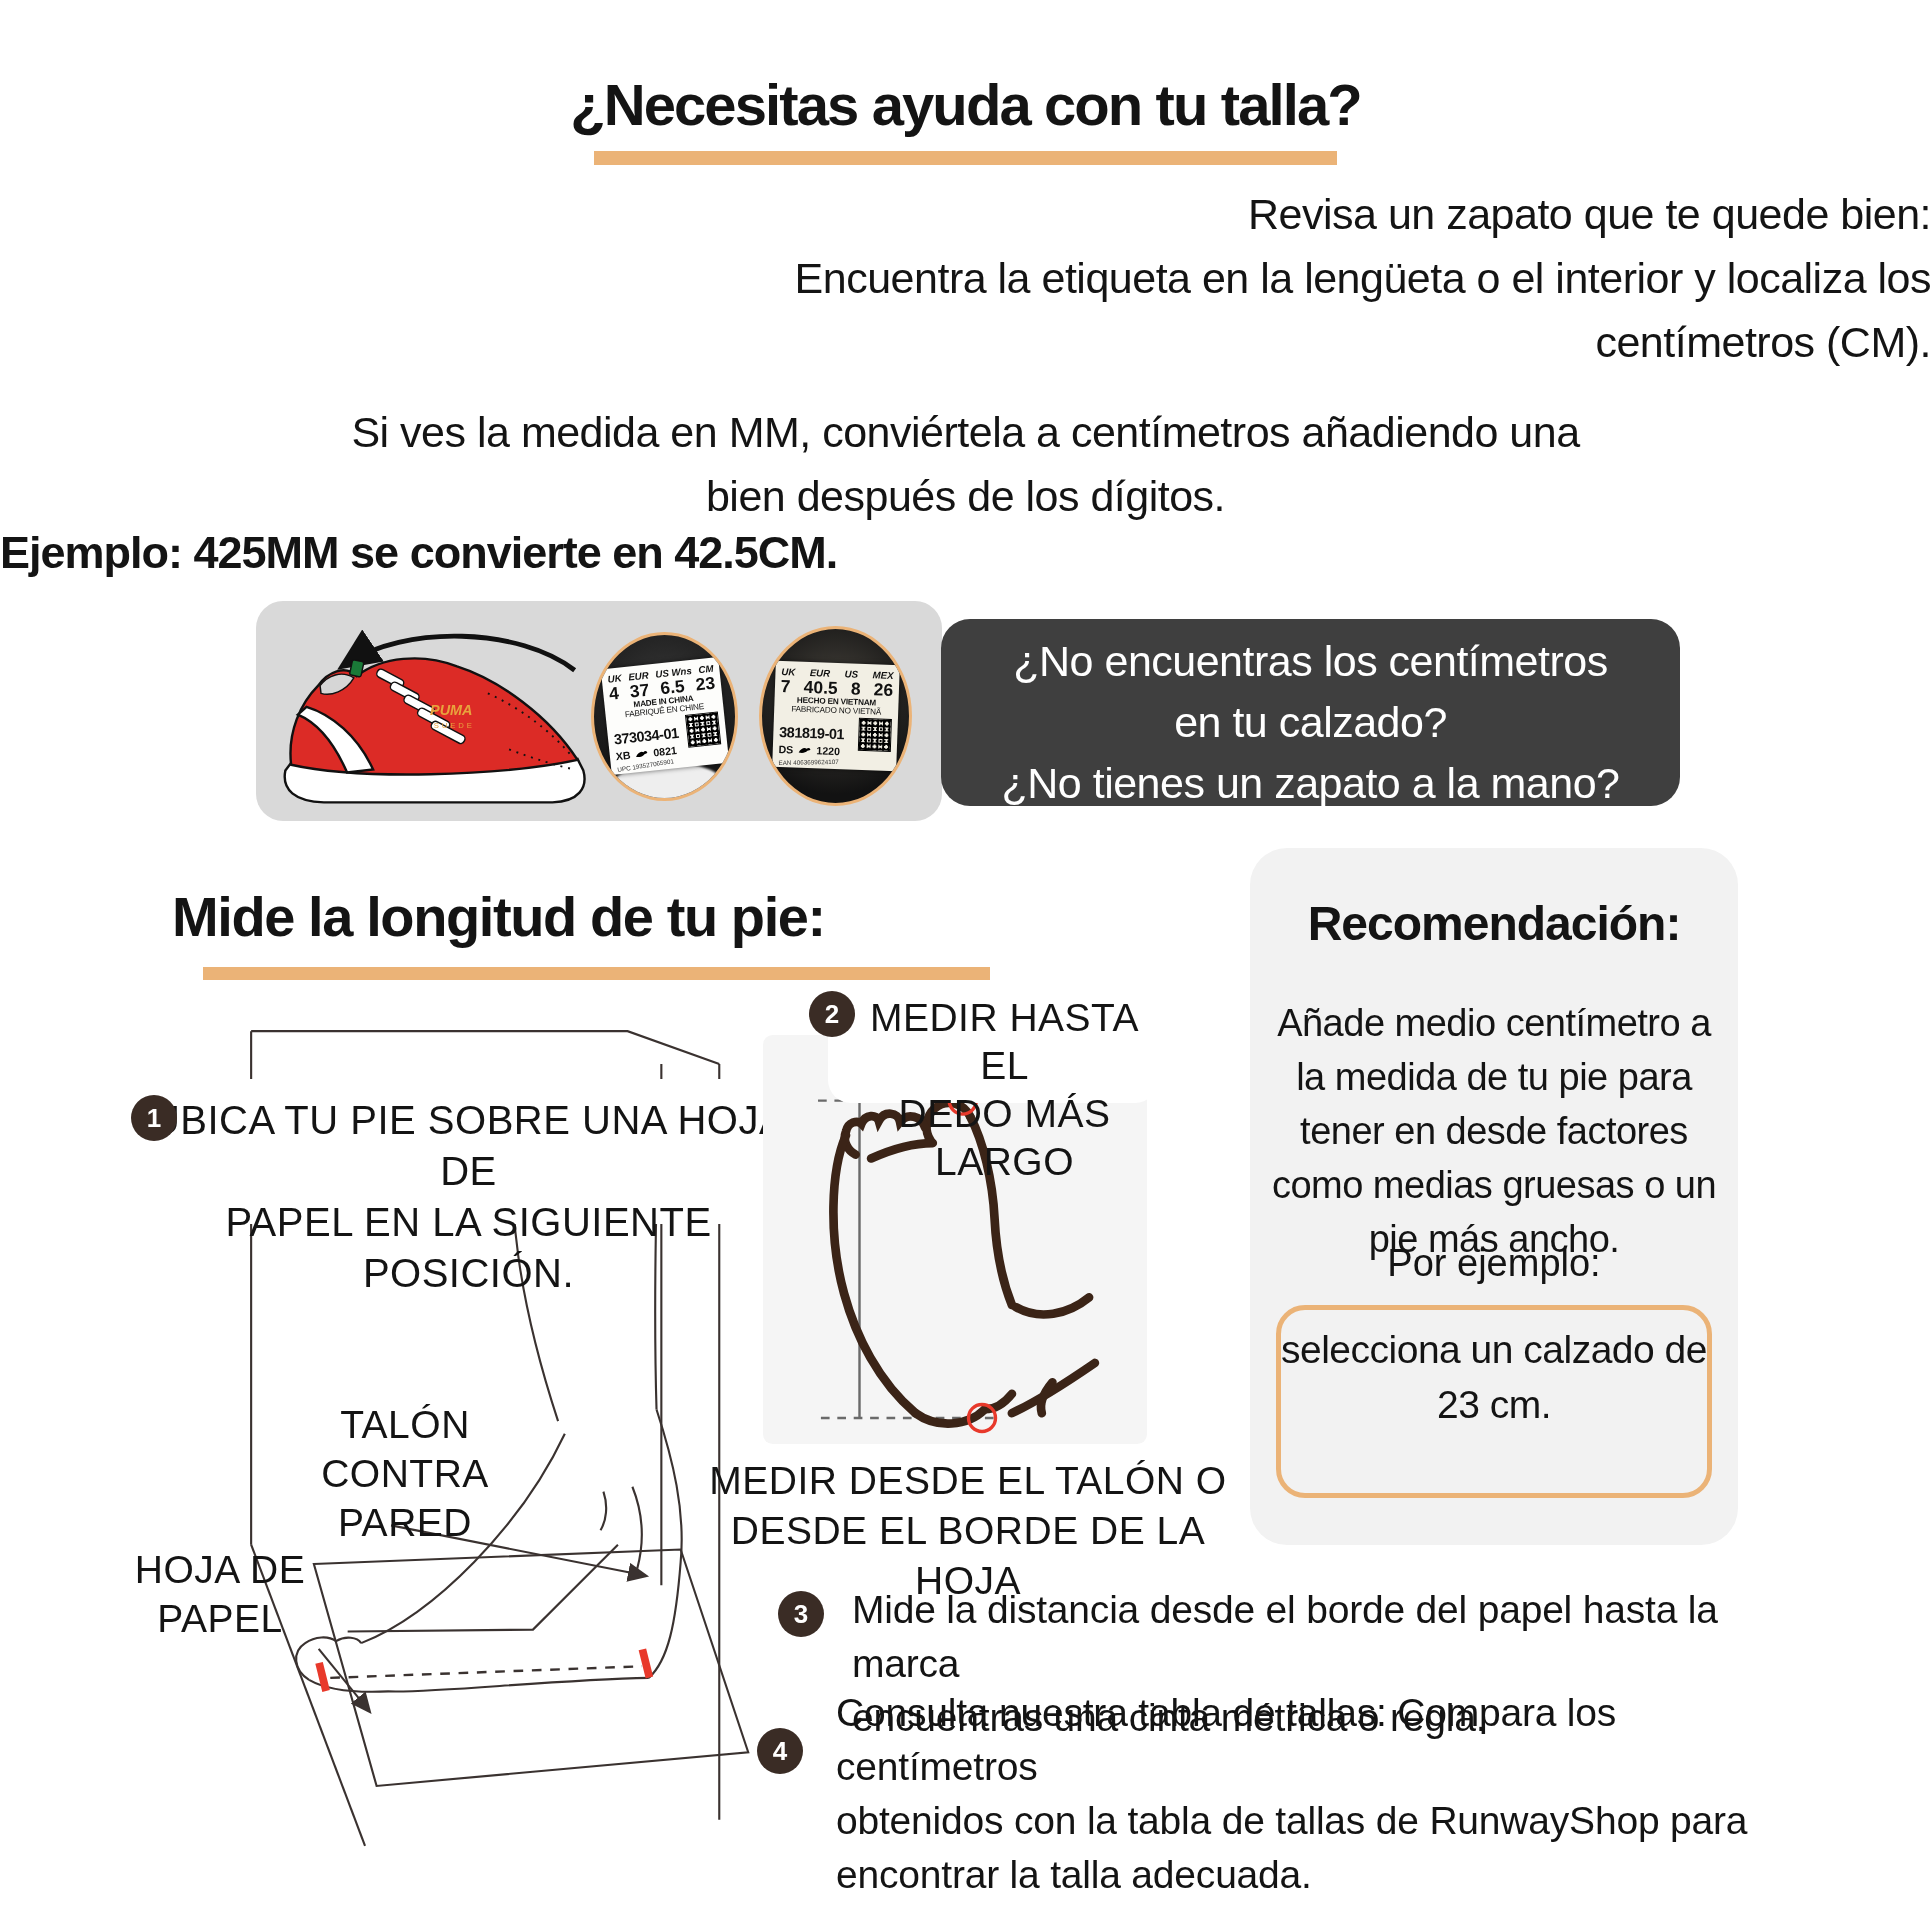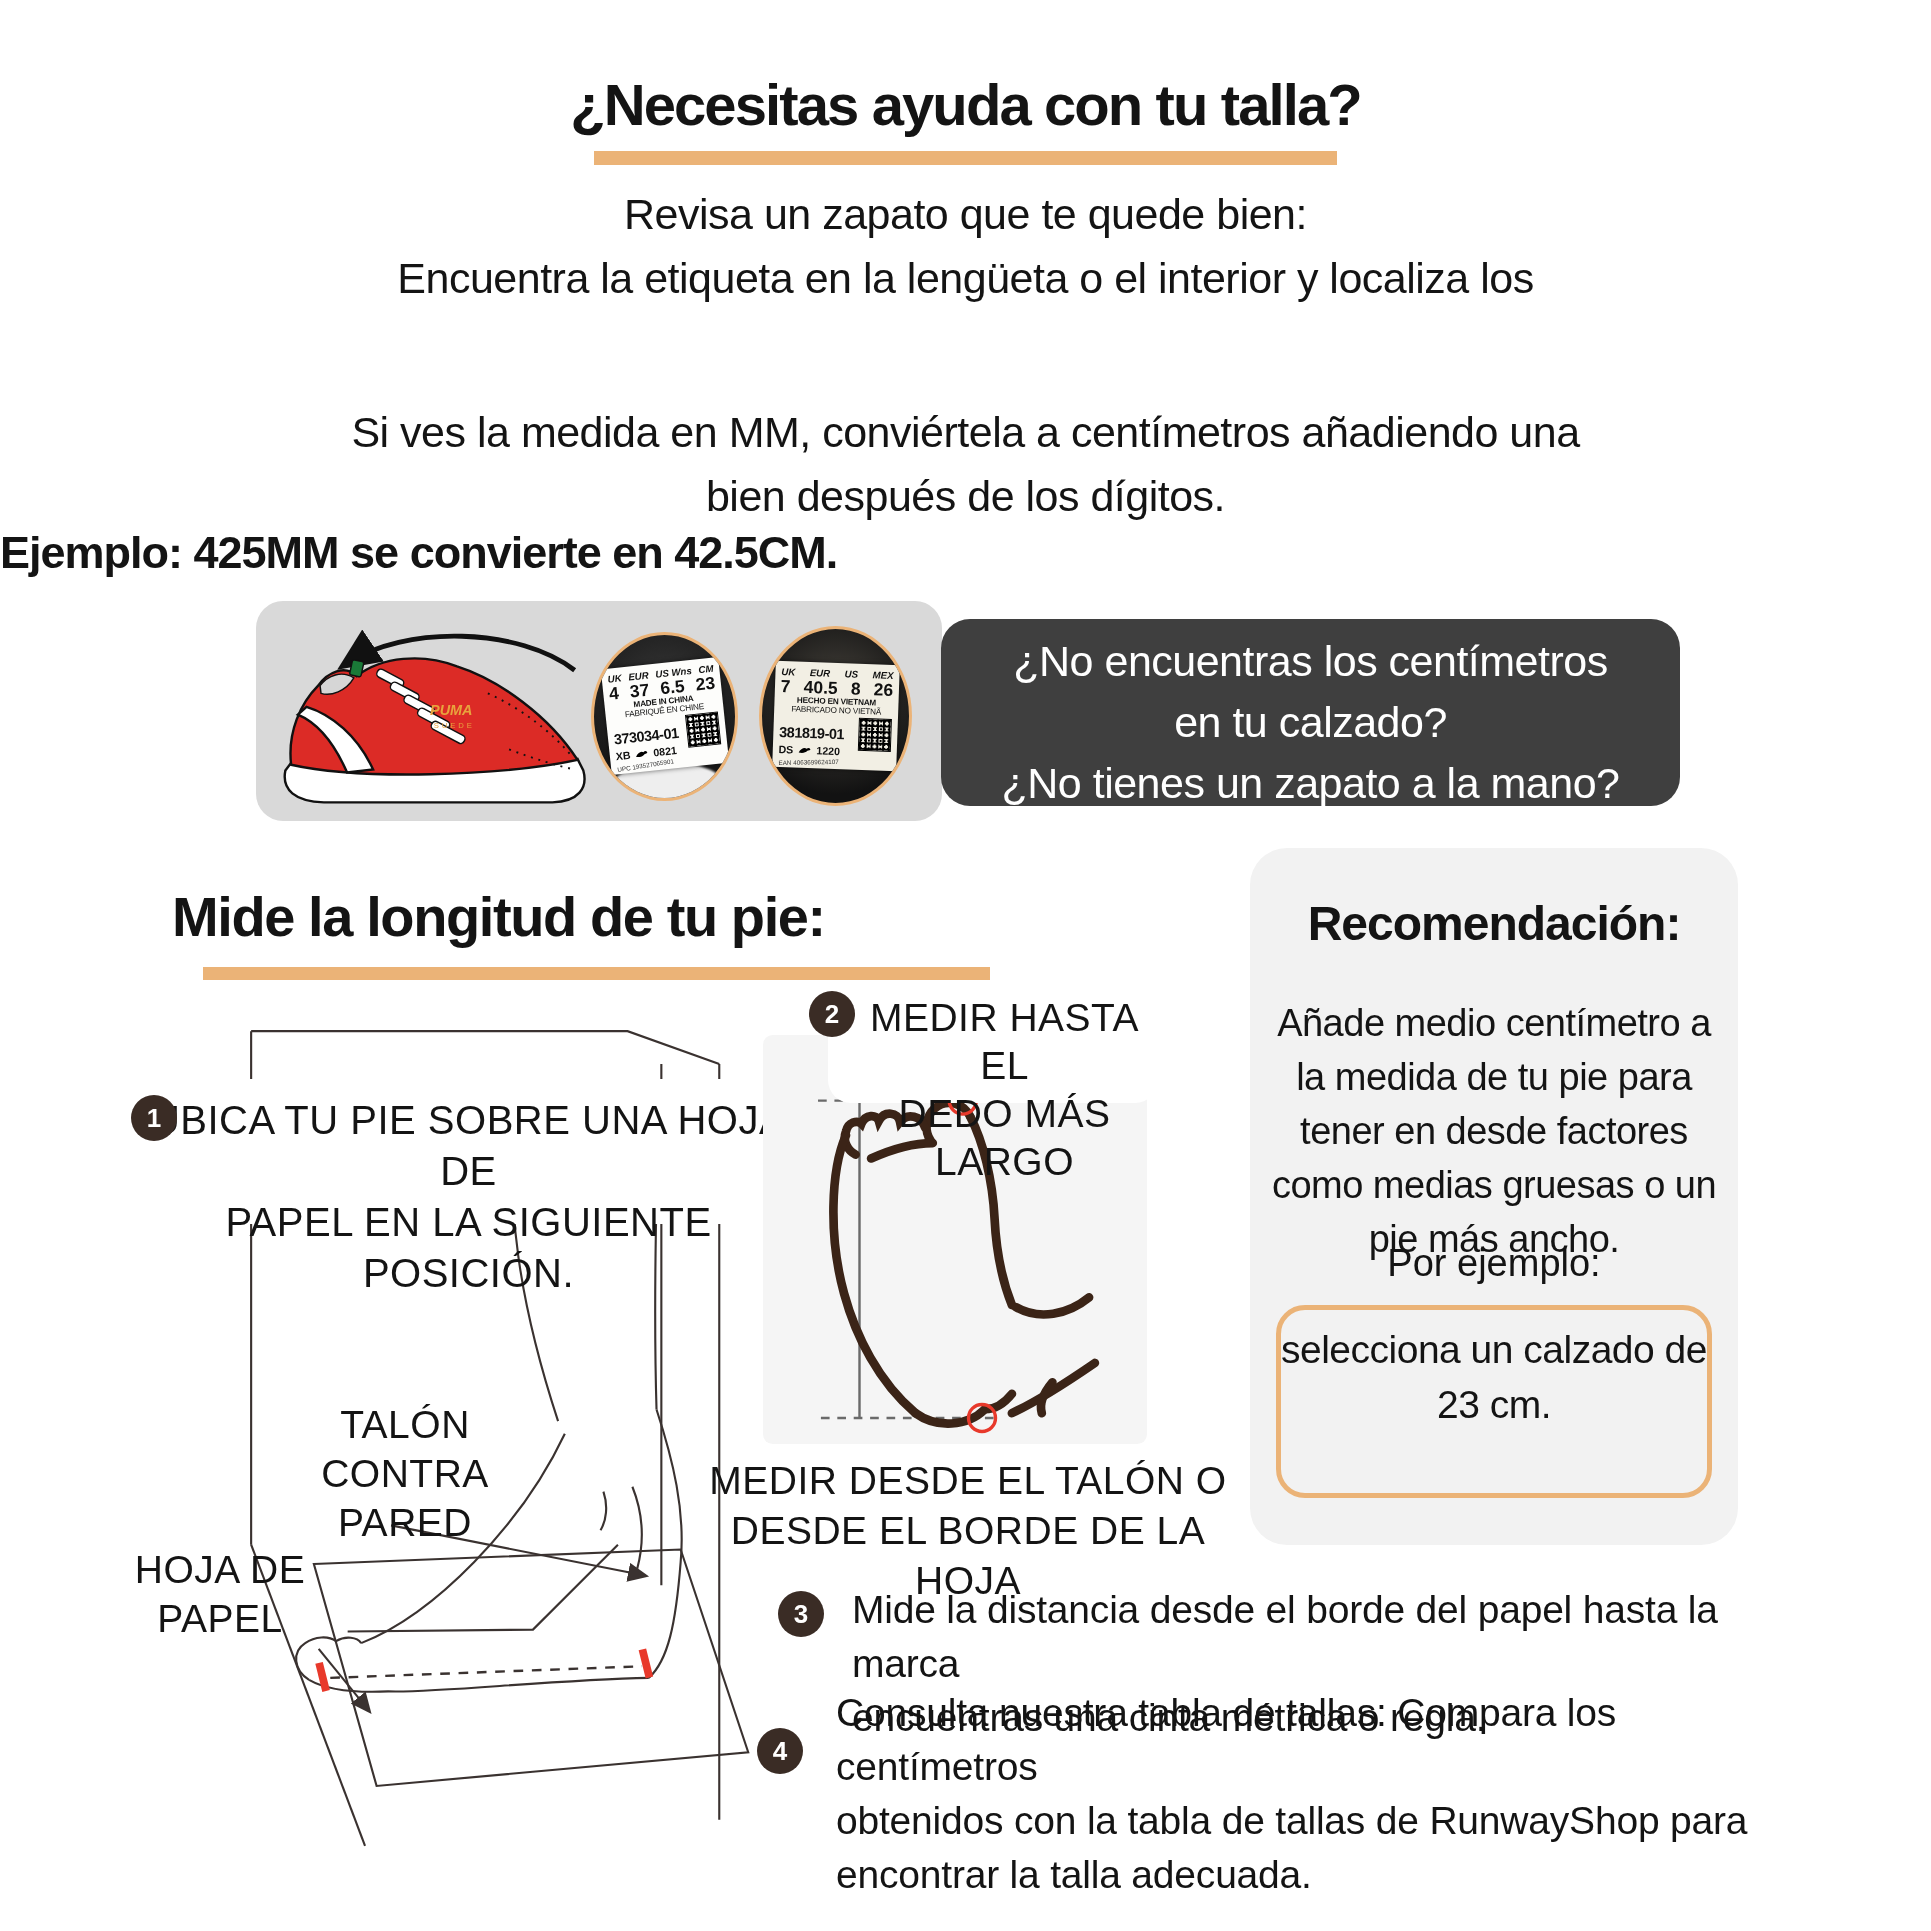--- a/index.html
+++ b/index.html
@@ -10,21 +10,21 @@
   }
   *{margin:0;padding:0;box-sizing:border-box}
   html,body{background:#fff}
   body{font-family:"Liberation Sans",sans-serif;color:var(--text)}
   #canvas{position:relative;width:1931px;height:1931px;background:#fff;overflow:hidden}
   .abs{position:absolute}
   .title{top:71px;left:0;width:100%;font-size:58px;font-weight:700;letter-spacing:-1.9px;text-align:center}
   .rule{background:var(--accent)}
   .rule1{left:594px;top:151px;width:743px;height:13.5px}
   .rule2{left:203px;top:967px;width:787px;height:12.6px}
-  .intro{top:182px;left:0;width:100%;font-size:43px;line-height:64px;text-align:center;letter-spacing:-0.5px}
+  .intro{top:182px;left:0;width:100%;font-size:43px;line-height:64px;text-align:right;letter-spacing:-0.5px}
   .mmnote{top:400px;left:0;width:100%;font-size:43px;line-height:64px;text-align:center;letter-spacing:-0.5px}
   .example{top:527px;left:0;width:100%;font-size:45px;font-weight:700;text-align:left;letter-spacing:-1px}
   .strip{left:256px;top:601px;width:686px;height:220px;background:var(--strip-bg);border-radius:27px}
   .darkbox{left:941px;top:619px;width:739px;height:187px;background:var(--dark-box-bg);border-radius:29px;
            color:#fff;font-size:43px;line-height:61px;text-align:center;padding-top:12px;letter-spacing:-0.5px}
   .oval{border-radius:50%;border:3.9px solid var(--accent);overflow:hidden;display:flex;align-items:center;justify-content:center}
   .oval1{left:591px;top:632px;width:147px;height:169px;background:radial-gradient(circle at 50% 35%,#383838 0%,#181818 70%)}
   .oval2{left:759px;top:626px;width:153px;height:180px;background:radial-gradient(circle at 50% 40%,#4a463f 0%,#121212 75%)}
   .shoelabel{background:#fdfdfb;color:#111;padding:4.8px 5.8px 3.9px;box-shadow:0 0 5.8px rgba(0,0,0,.6)}
   .lab1{transform:rotate(-6deg);width:118px}
@@ -68,20 +68,21 @@
 <body>
 
 <div id="canvas">
 
   <h1 class="abs title">¿Necesitas ayuda con tu talla?</h1>
   <div class="abs rule rule1"></div>
 
   <div class="abs intro">
     <div>Revisa un zapato que te quede bien:</div>
     <div>Encuentra la etiqueta en la lengüeta o el interior y localiza los</div>
+    <div>centímetros (CM).</div>
   </div>
 
   <div class="abs mmnote">
     <div>Si ves la medida en MM, conviértela a centímetros añadiendo una</div>
     <div>bien después de los dígitos.</div>
   </div>
 
   <div class="abs example">Ejemplo: 425MM se convierte en 42.5CM.</div>
 
   <div class="abs strip"></div>

